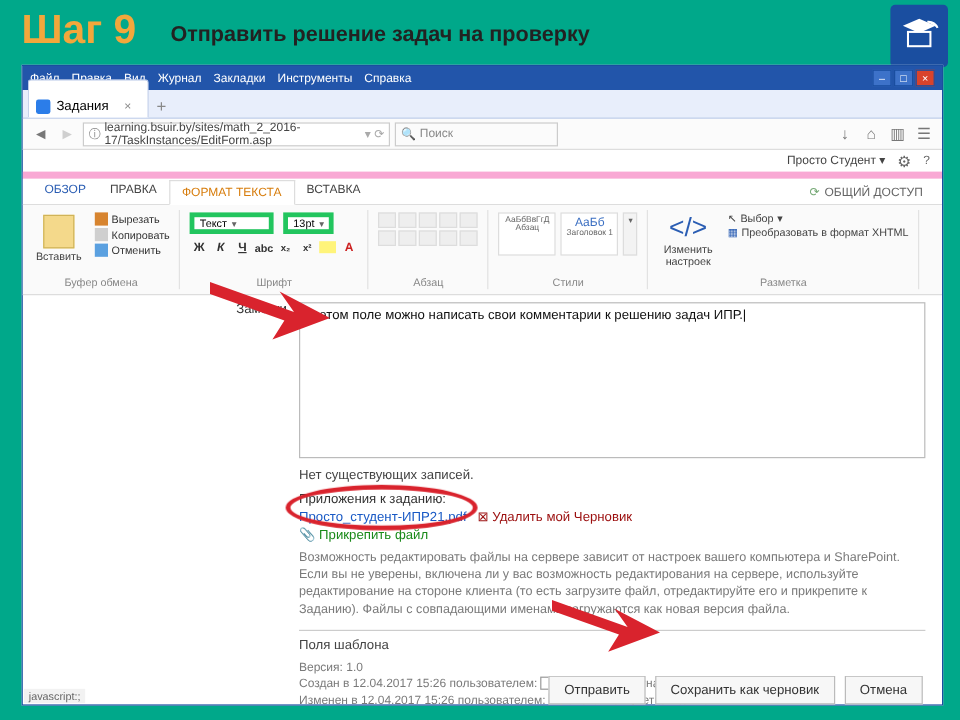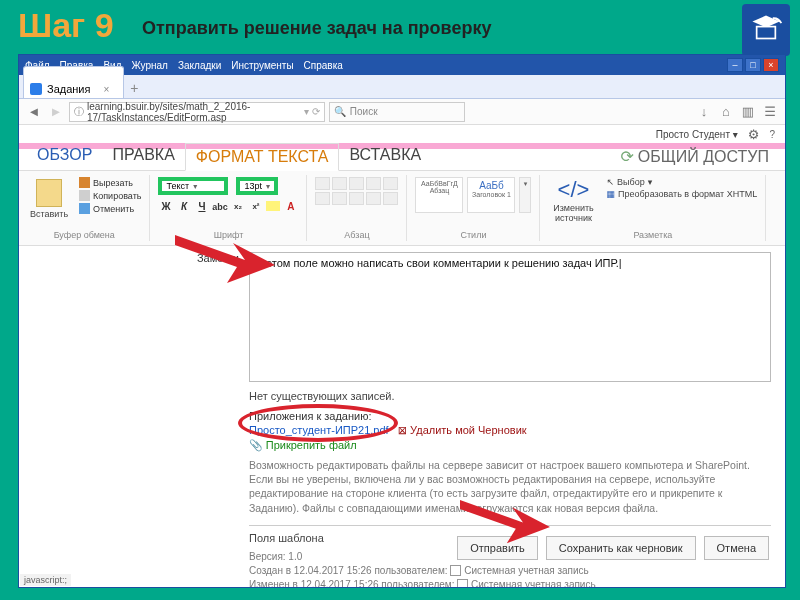--- a/index.html
+++ b/index.html
@@ -24,21 +24,21 @@
   .urlbar { height: 26px; display: flex; align-items: center; gap: 4px; padding: 3px 6px; border-bottom: 1px solid #ddd; background: #fbfbfb; }
   .urlbtn { width: 18px; height: 18px; display: flex; align-items: center; justify-content: center; color: #777; font-size: 13px; }
   .urlbox { flex: 0 0 34%; border: 1px solid #ccc; height: 20px; display: flex; align-items: center; padding: 0 4px; font-size: 10px; color: #444; background: #fff; }
   .urlbox .lock { color: #888; margin-right: 3px; }
   .searchbox { flex: 0 0 18%; border: 1px solid #ccc; height: 20px; display: flex; align-items: center; padding: 0 4px; font-size: 10px; color: #888; }
   .searchbox .mag { margin-right: 3px; }
   .spacer { flex: 1; }
   .toolstrip { height: 24px; display: flex; align-items: center; justify-content: flex-end; gap: 10px; padding: 0 10px; font-size: 10px; color: #666; border-bottom: 6px solid #f9a8d4; }
   .userbox { color: #444; }
   .gear { font-size: 13px; }
-  .ribbon-tabs { height: 22px; display: flex; align-items: flex-end; padding: 0 8px; gap: 0; background: #fff; border-bottom: 1px solid #ddd; font-size: 16px; }
+  .ribbon-tabs { height: 22px; display: flex; align-items: flex-end; padding: 0 8px; gap: 0; background: #fff; border-bottom: 1px solid #ddd; font-size: 10px; }
   .rtab { padding: 4px 10px; color: #444; border-bottom: 2px solid transparent; }
   .rtab.active { color: #d77c0b; border: 1px solid #ddd; border-bottom: 1px solid #fff; margin-bottom: -1px; }
   .rtab.first { color: #2a5db3; }
   .share-link { margin-left: auto; padding: 4px 8px; color: #666; display: flex; align-items: center; gap: 4px; }
   .share-link .icn { color: #7a7; }
   .ribbon { display: flex; background: #fafafa; border-bottom: 1px solid #ddd; padding: 4px 0; }
   .rgroup { border-right: 1px solid #e2e2e2; padding: 2px 8px 16px; position: relative; min-height: 66px; }
   .rgroup .gname { position: absolute; bottom: 1px; left: 0; right: 0; text-align: center; font-size: 9px; color: #888; }
   .pastebig { width: 44px; text-align: center; font-size: 9px; color: #444; }
   .pastebig .picon { width: 26px; height: 28px; background: #f4d98b; border: 1px solid #d0b358; margin: 2px auto; }
@@ -70,21 +70,21 @@
   .sect .lbl { font-size: 11px; color: #333; }
   .link-like { color: #1859c5; text-decoration: none; }
   .red-under { color: #9b0e0e; }
   .attach-row { font-size: 11px; margin-top: 2px; }
   .circle { position: absolute; border: 4px solid #d9232d; border-radius: 50%; pointer-events: none; }
   .arrow { position: absolute; pointer-events: none; }
   .helptext { font-size: 10.5px; color: #7a7a7a; line-height: 1.35; margin-top: 6px; }
   .tmpl-fields { margin-top: 10px; border-top: 1px solid #ccc; padding-top: 6px; font-size: 11px; }
   .tmpl-meta { font-size: 10px; color: #7a7a7a; margin-top: 6px; line-height: 1.4; }
   .chk { width: 11px; height: 11px; border: 1px solid #999; display: inline-block; vertical-align: -2px; }
-  .btnrow { position: absolute; right: 16px; bottom: 27px; display: flex; gap: 8px; }
+  .btnrow { position: absolute; right: 16px; bottom: 0; display: flex; gap: 8px; }
   .btn { border: 1px solid #bbb; background: #f7f7f7; padding: 5px 12px; font-size: 11px; color: #333; }
   .statusbar { position: absolute; left: 1px; bottom: 1px; font-size: 9px; color: #666; background: #f2f2f2; padding: 1px 4px; }
 </style>
 </head>
 <body>
 
 <div class="slide">
   <div class="step-title">Шаг 9</div>
   <div class="step-sub">Отправить решение задач на проверку</div>
   <div class="logo">
@@ -233,21 +233,21 @@
             <div style="font-size:7px;color:#666">Заголовок 1</div>
           </div>
           <div class="stylecard" style="width:12px;background:#f3f3f3">▾</div>
         </div>
         <div class="gname">Стили</div>
       </div>
 
       <div class="rgroup flex-row">
         <div class="srccol">
           <div class="sicon2">&lt;/&gt;</div>
-          <div>Изменить источник</div>
+          <div>Изменить настроек</div>
         </div>
         <div class="markup-col">
           <div class="row"><span>↖</span><span>Выбор</span> ▾</div>
           <div class="row">
               <span style="color:#2a5db3">▦</span>
               <span>Преобразовать в формат XHTML</span>
             </div>
         </div>
         <div class="gname">Разметка</div>
       </div>

